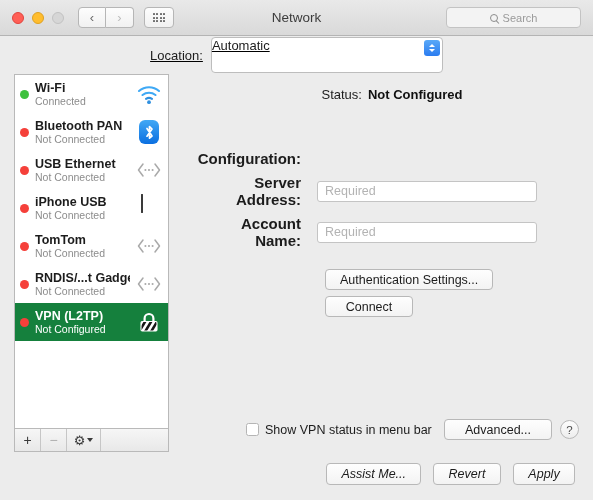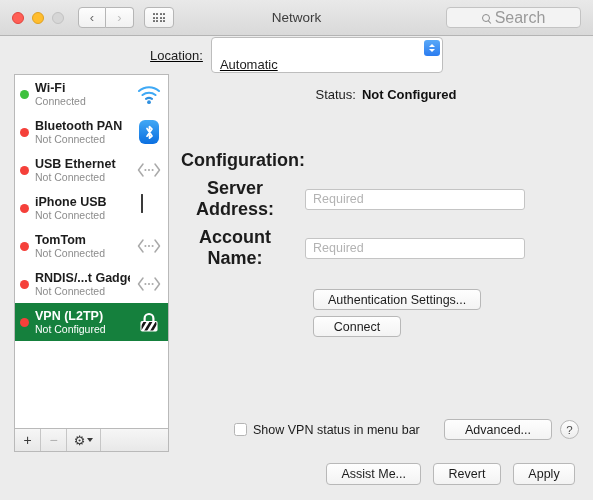--- a/index.html
+++ b/index.html
@@ -86,39 +86,38 @@
     border: 1.3px solid #8d8d8d;
     border-radius: 50%;
     position: relative;
   }
   .searchfield .mag::after {
     content: ""; position: absolute;
     width: 1.3px; height: 4px; background: #8d8d8d;
     right: -2px; bottom: -3px;
     transform: rotate(-45deg);
   }
-  .searchfield span { font-size: 16px; color: #9a9a9a; }
+  .searchfield span { font-size: 11px; color: #9a9a9a; }
 
   
   .location-row {
     flex: 0 0 38px;
     display: flex; align-items: center; justify-content: center;
     background: #ececec;
     text-decoration: underline;
   }
   .loc-label { font-size: 13px; color: #1c1c1c; margin-right: 8px; }
 
   .popup {
     position: relative;
     height: 36px;
     background: #ffffff;
     border: 1px solid #bdbdbd;
     border-radius: 4px;
-    display: flex; align-items: flex-end;
-    padding-left: 8px;
+    display: flex; align-items: flex-start;
     font-size: 13px;
     color: #1c1c1c;
   }
   .popup .stepper {
     position: absolute;
     right: 2px; top: 2px;
     width: 16px; height: 16px;
     background: linear-gradient(to bottom,#5aa9f8,#2b7cf0);
     border-radius: 3px;
     display: flex; flex-direction: column;
@@ -133,21 +132,21 @@
   .popup .stepper i.up   { border-bottom: 3.4px solid #ffffff; }
   .popup .stepper i.down { border-top: 3.4px solid #ffffff; }
 
   #location-popup { width: 232px; }
 
   
   .body {
     flex: 1;
     display: flex;
     padding: 0 14px 0 14px;
-    gap: 12px;
+    gap: 24px;
     position: relative;
   }
 
   
   .sidebar {
     width: 155px;
     display: flex;
     flex-direction: column;
   }
   .svc-list {
@@ -257,23 +256,23 @@
   .status-line .val { color: #111111; font-weight: bold; }
 
   .form { margin-top: 48px; }
   .frow {
     display: flex;
     align-items: center;
     margin-bottom: 7px;
   }
   .frow .flabel {
     width: 124px;
-    text-align: center;
+    text-align: right;
     padding-right: 16px;
-    font-size: 18px;
+    font-size: 15px;
     font-weight: bold;
     color: #1c1c1c;
   }
   .textfield {
     width: 220px;
     height: 21px;
     background: #ffffff;
     border: 1px solid #c4c4c4;
     border-radius: 3px;
     display: flex; align-items: center;
@@ -339,21 +338,21 @@
 
   
   .footer {
     flex: 0 0 48px;
     display: flex;
     align-items: center;
     justify-content: flex-end;
     padding: 0 18px 4px 0;
     gap: 12px;
   }
-  .footer .btn { height: 22px; padding: 0 14px; }
+  .footer .btn { height: 22px; padding: 0 14px; font-style: italic; }
   #assist-button { min-width: 84px; }
   #revert-button { min-width: 68px; }
   #apply-button  { min-width: 62px; }
 </style>
 </head>
 <body>
 
 <div class="window">
 
   <div class="titlebar">

